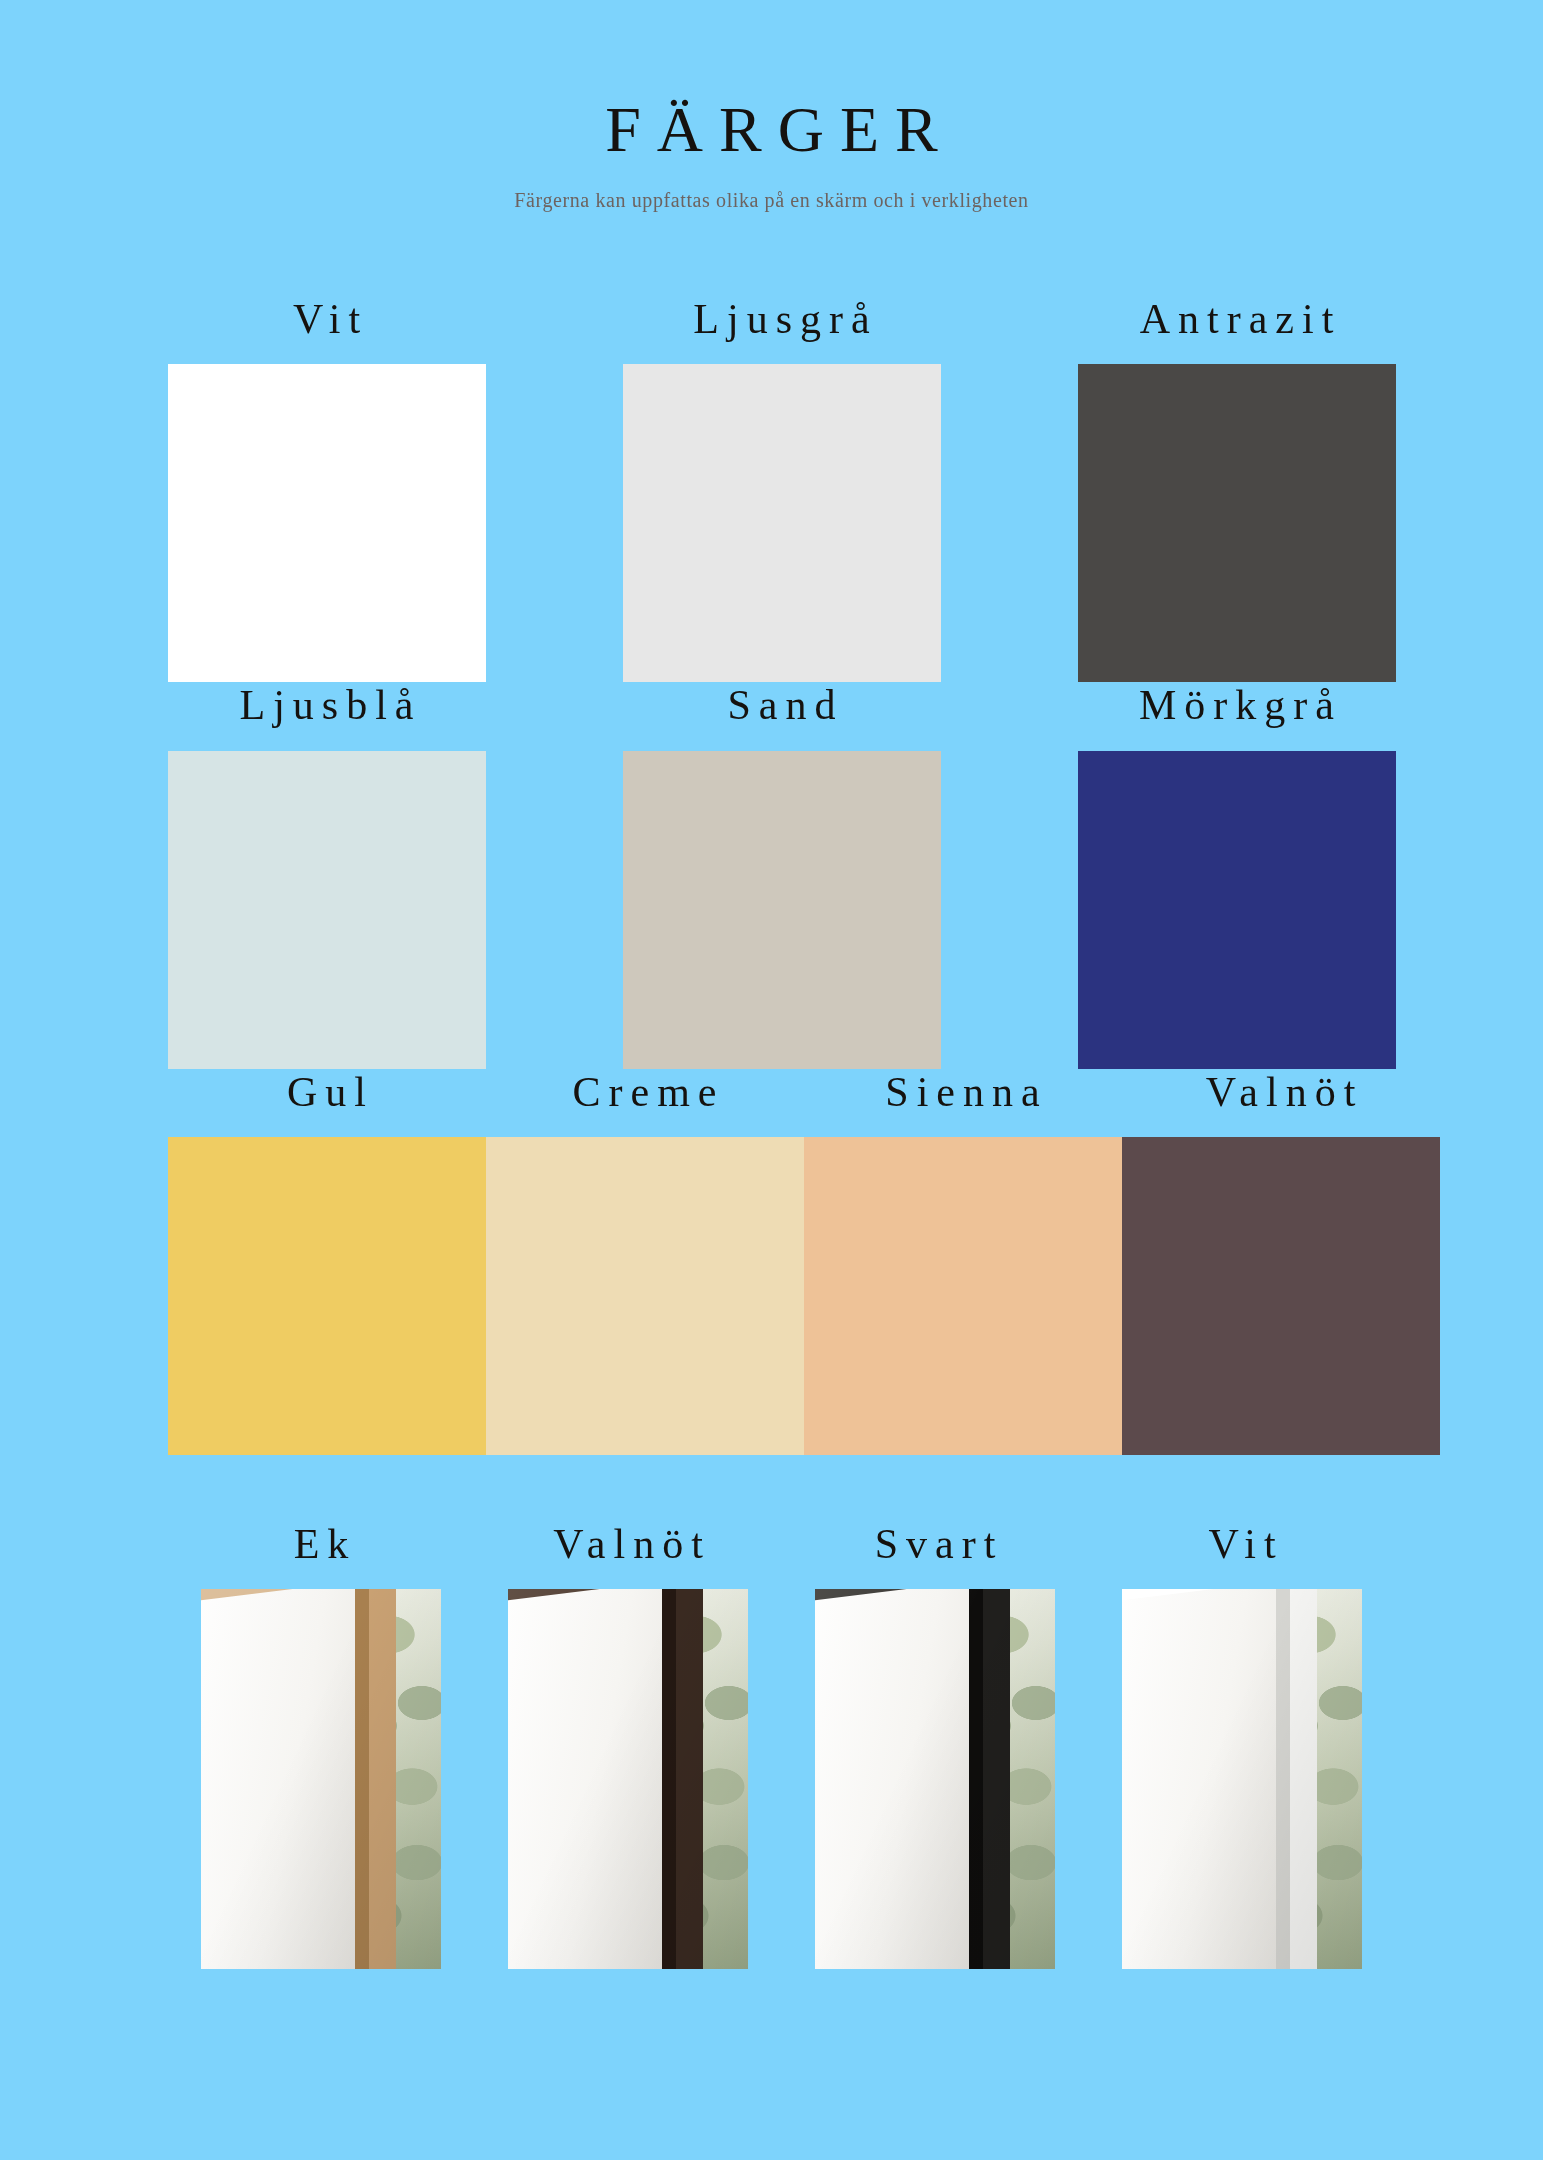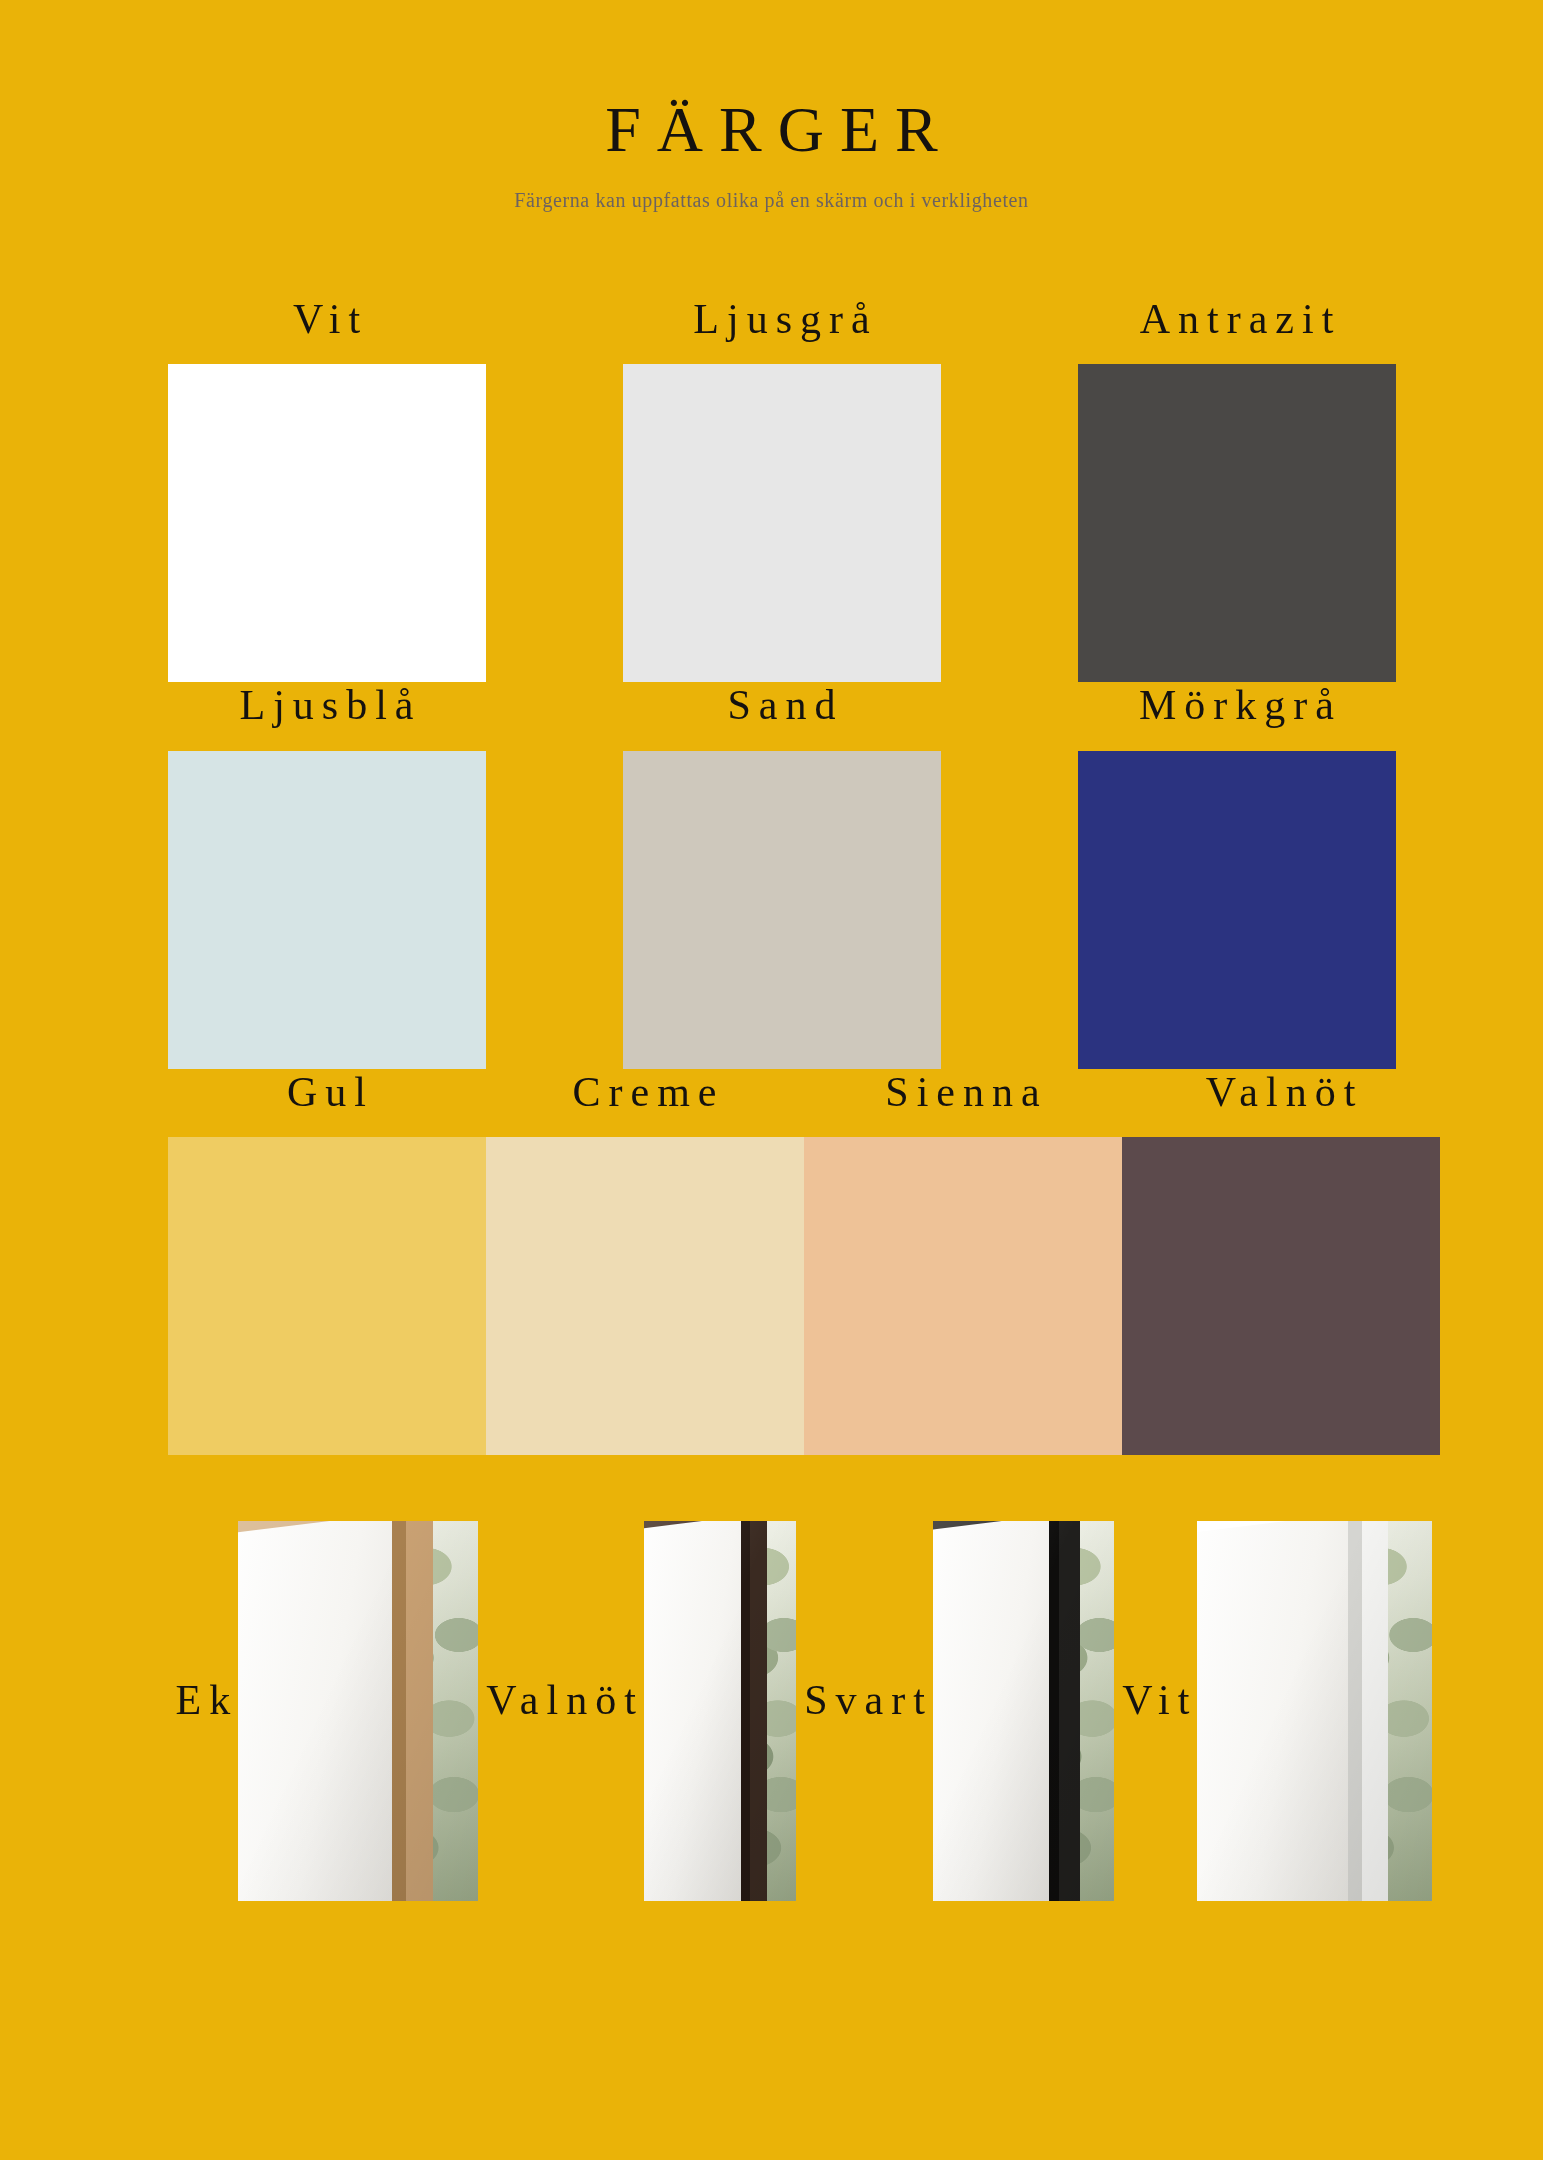--- a/index.html
+++ b/index.html
@@ -83,21 +83,21 @@
 
   .swatch-chip {
     width:318px;
     height:318px;
   }
 
   
   .frame-cell {
     width:318px;
     display:flex;
-    flex-direction:row;
+    flex-direction:column;
     align-items:center;
   }
 
   .frame-photo {
     position:relative;
     width:240px;
     height:380px;
     overflow:hidden;
     background:#cfd6c2;
   }
@@ -156,21 +156,21 @@
   .photo-shade {
     position:absolute;
     inset:0;
     background:linear-gradient(115deg, rgba(255,255,255,0.12) 0%, rgba(0,0,0,0.0) 40%, rgba(0,0,0,0.10) 100%);
     pointer-events:none;
   }
 </style>
 </head>
 <body style="background-color: rgb(229, 219, 216);">
 
-<div class="poster" style="background-color: #eab308;">
+<div class="poster" style="background-color: #7dd3fc;">
 
   <div class="header">
     <div class="poster-title">FÄRGER</div>
     <div class="poster-subtitle">Färgerna kan uppfattas olika på en skärm och i verkligheten</div>
   </div>
 
   <div class="grid">
 
     <div class="swatch-row row-1">
       <div class="swatch-cell">

